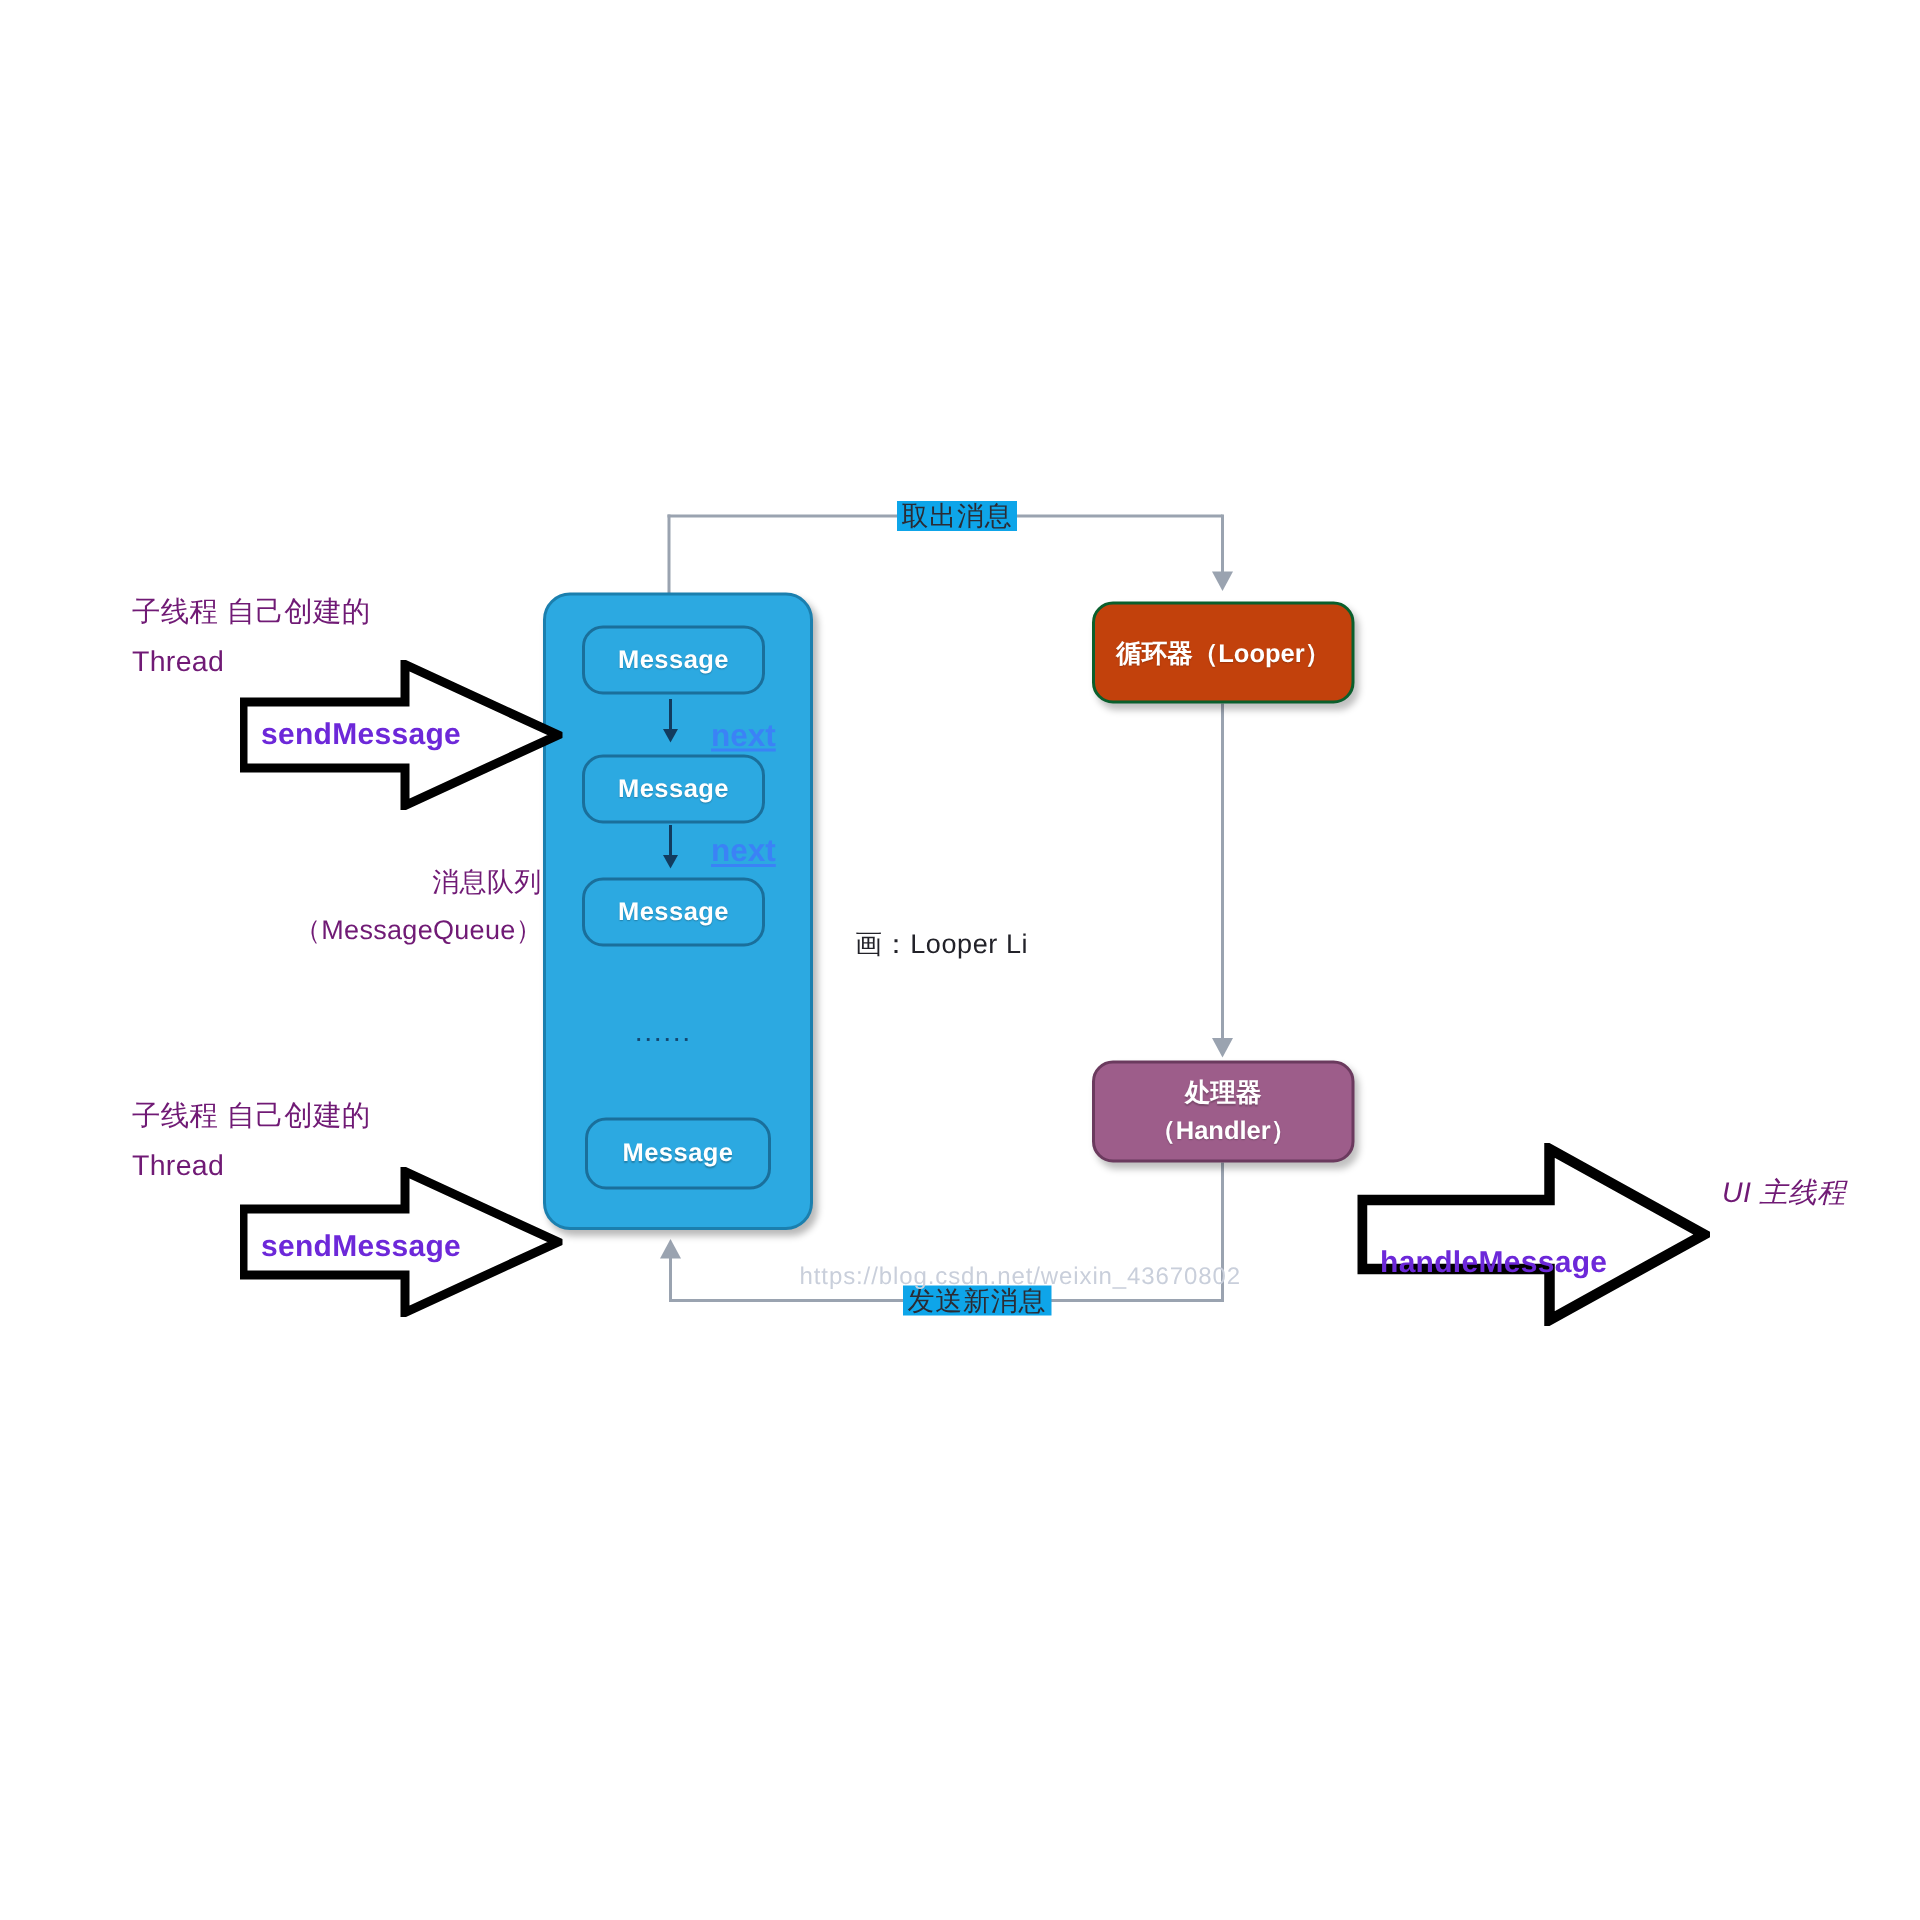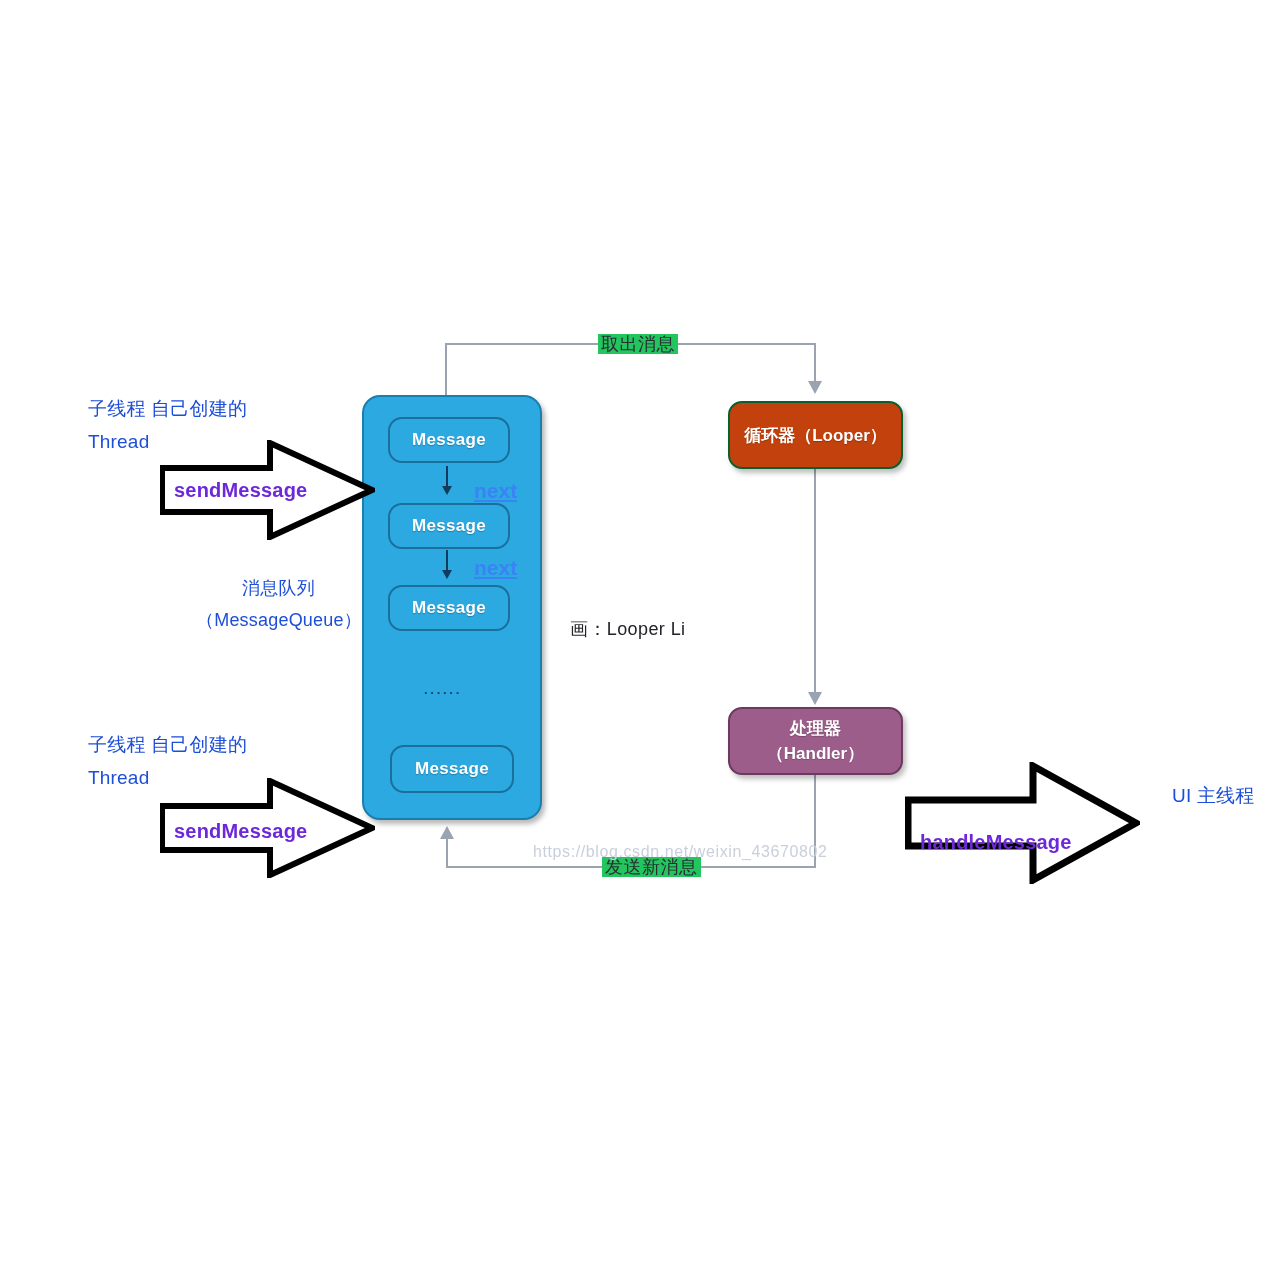--- a/index.html
+++ b/index.html
@@ -17,21 +17,21 @@
   #canvas {
     position: absolute;
     left: 0; top: 0;
     width: 1280px;
     height: 1280px;
   }
 
   
   .side-label {
     position: absolute;
-    color: #1d4ed8;
+    color: #701a75;
     font-size: 19px;
     line-height: 33px;
     white-space: pre-line;
     letter-spacing: 0.2px;
   }
 
   
   .queue-box {
     position: absolute;
     left: 362px;
@@ -156,21 +156,21 @@
     position: absolute;
     width: 0; height: 0;
     border-left: 7px solid transparent;
     border-right: 7px solid transparent;
     border-bottom: 13px solid #9aa3b0;
   }
   .flow-label {
     position: absolute;
     color: #2b2b33;
     font-size: 18px;
-    background: #22c55e;
+    background: #0ea5e9;
     padding: 0 3px;
     line-height: 20px;
     letter-spacing: 0.5px;
   }
 
   
   .block-arrow {
     position: absolute;
   }
   .block-arrow svg { display: block; }
@@ -238,21 +238,21 @@
   <div class="next-arrow" style="left:446px; top:550px; height:22px;"></div>
   <div class="next-head" style="left:442px; top:570px;"></div>
   <div class="next-label" style="left:474px; top:556px;">next</div>
 
   <div class="msg-box msg-3">Message</div>
 
   <div class="ellipsis-dots">······</div>
 
   <div class="msg-box msg-4">Message</div>
 
-  <div class="side-label" style="left:196px; top:572px; width:165px; text-align:center; font-size:18px; line-height:32px;">消息队列
+  <div class="side-label" style="left:196px; top:572px; width:165px; text-align:right; font-size:18px; line-height:32px;">消息队列
 （MessageQueue）</div>
 
   <div class="node node-looper">
     <span>循环器（Looper）</span>
   </div>
 
   <div class="node node-handler">
     <span>处理器</span>
     <span>（Handler）</span>
   </div>
@@ -279,15 +279,15 @@
   </div>
   <div class="block-arrow-text" style="left:174px; top:820px;">sendMessage</div>
 
   <div class="block-arrow" style="left:905px; top:762px;">
     <svg width="235" height="122" viewBox="0 0 235 122">
       <polygon points="3,38 128,38 128,4 231,61 128,118 128,84 3,84" fill="#ffffff" stroke="#000000" stroke-width="7" stroke-linejoin="miter"></polygon>
     </svg>
   </div>
   <div class="block-arrow-text" style="left:920px; top:818px;margin-top:13px;">handleMessage</div>
 
-  <div class="side-label" style="left:1172px; top:779px;">UI 主线程</div>
+  <div class="side-label" style="left:1148px; top:779px;font-style:italic;">UI 主线程</div>
 
 </div>
 
 </body></html>

